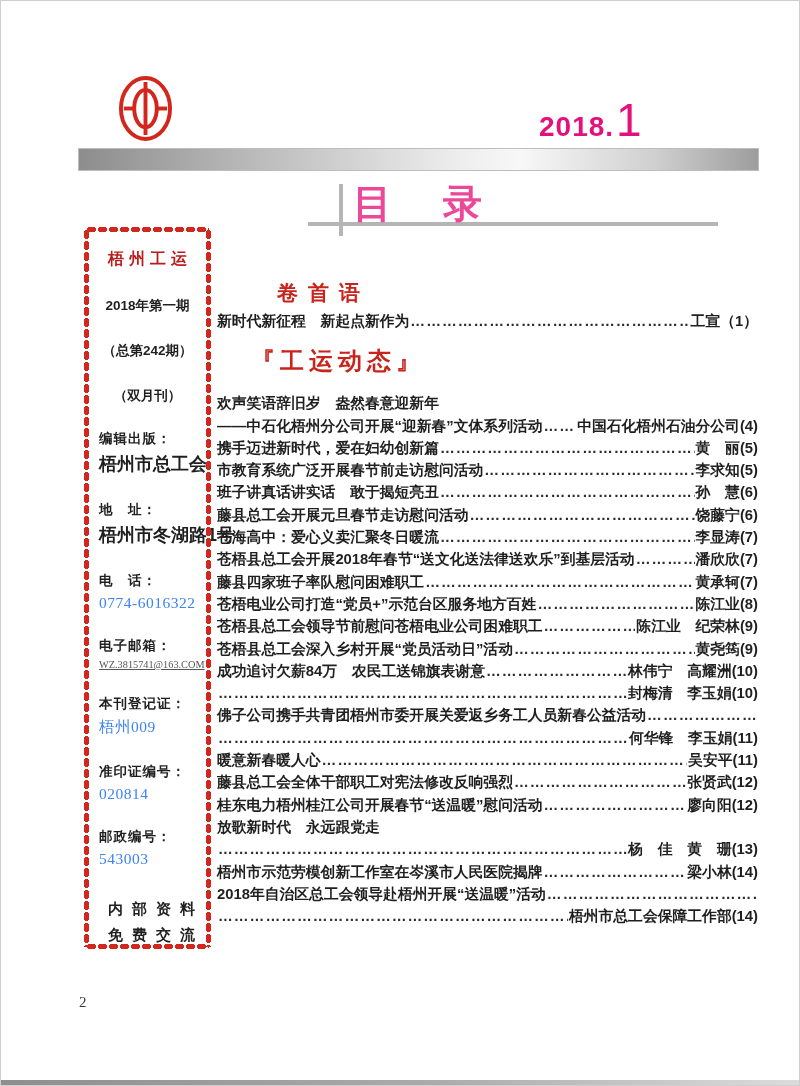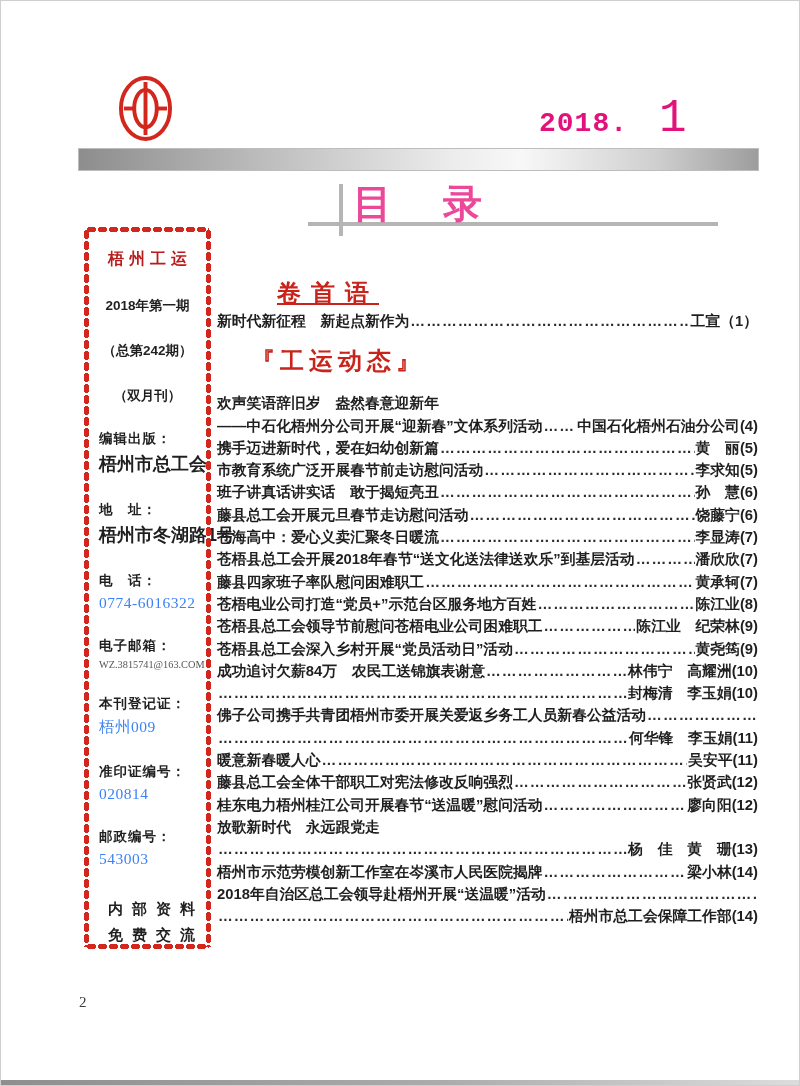--- a/index.html
+++ b/index.html
@@ -8,22 +8,21 @@
     background:#ffffff; overflow:hidden; box-sizing:border-box;
     border:1px solid #cfcfcf;
     font-family:"Liberation Sans", sans-serif;
     color:#1f1f1f;
   }
   
   .logo{position:absolute; left:117px; top:74px; width:55px; height:67px;}
   .issue-no{
     position:absolute; left:538px; top:92px; width:120px;
     display:flex; align-items:baseline; color:#e3117c; font-weight:600;
-    font-family:Liberation Mono, monospace;
-    gap:29px;
+    font-family:Liberation Sans, sans-serif;
   }
   .issue-no .yr{font-size:28px; letter-spacing:1px;}
   .issue-no .no{font-size:46px; font-weight:500; margin-left:2px;}
   .hdr-bar{
     position:absolute; left:77px; top:147px; width:679px; height:21px;
     background:linear-gradient(to right,#8d8d8d 0%,#b9b9b9 25%,#ececec 55%,#f8f8f8 65%,#cfcfcf 85%,#9d9d9d 100%);
     border:1px solid #bdbdbd;
   }
   
   .toc-title-line-v{position:absolute; left:338px; top:183px; width:4px; height:52px; background:#b5b5b5;}
@@ -45,26 +44,26 @@
   .edge.h{height:9px; left:0; right:0;
     background-image:radial-gradient(4.6px 3px at 5.5px 4.5px,#d3261d 97%,transparent 100%);
     background-size:11px 9px; background-repeat:repeat-x;}
   .edge.l{left:-4px;} .edge.r{right:-4px;} .edge.t{top:-4px;} .edge.b{bottom:-4px;}
   .mh-journal{color:#b91c1c; font-size:16px; font-weight:700; letter-spacing:5px; padding-left:5px; text-align:center; white-space:nowrap;}
   .mh-issue{text-align:center; font-size:13.5px; font-weight:600; margin-top:27px; white-space:nowrap;}
   .mh-block{margin-top:25px;}
   .mh-label{font-size:13.5px; font-weight:700; letter-spacing:1px; white-space:nowrap;}
   .mh-value{font-size:18px; font-weight:600; margin-top:4px; white-space:nowrap;}
   .v-num{font-family:"Liberation Serif", serif; font-size:15.5px; font-weight:400; letter-spacing:.5px; color:#3b82f6;}
-  .v-email{font-family:"Liberation Serif", serif; font-size:10.3px; font-weight:400; color:#555;}
+  .v-email{font-family:"Liberation Serif", serif; font-size:10.3px; font-weight:400; color:#555;text-decoration:underline;}
   .mh-notice{margin-top:28px; text-align:center; font-size:15px; font-weight:700; letter-spacing:9px; padding-left:9px; line-height:26px; white-space:nowrap;}
   
   .toc{position:absolute; left:216px; top:278px; width:541px;}
   .toc-heading{color:#c8241c; font-weight:700; font-family:"Liberation Serif", serif;}
-  .toc-heading.h1{font-size:24px; letter-spacing:10px; margin:0 0 3px 60px; line-height:28px;text-decoration:underline;}
+  .toc-heading.h1{font-size:21px; letter-spacing:10px; margin:0 0 3px 60px; line-height:28px;}
   .toc-heading.h2{font-size:24px; letter-spacing:5px; margin:14px 0 16px 34px; line-height:30px;}
   .toc-row{
     display:flex; align-items:baseline; white-space:nowrap;
     font-size:14.8px; line-height:22.3px; font-weight:600; color:#1f1f1f;
   }
   .toc-row .t{flex:0 0 auto;}
   .toc-row .dots{flex:1 1 auto; overflow:hidden; min-width:10px; margin:0 1px; letter-spacing:1px; color:#2b2b2b;}
   .toc-row .a{flex:0 0 auto;}
   
   .page-num{position:absolute; left:78px; top:993px; font-family:"Liberation Serif", serif; font-size:15px; color:#3a3a3a;}

